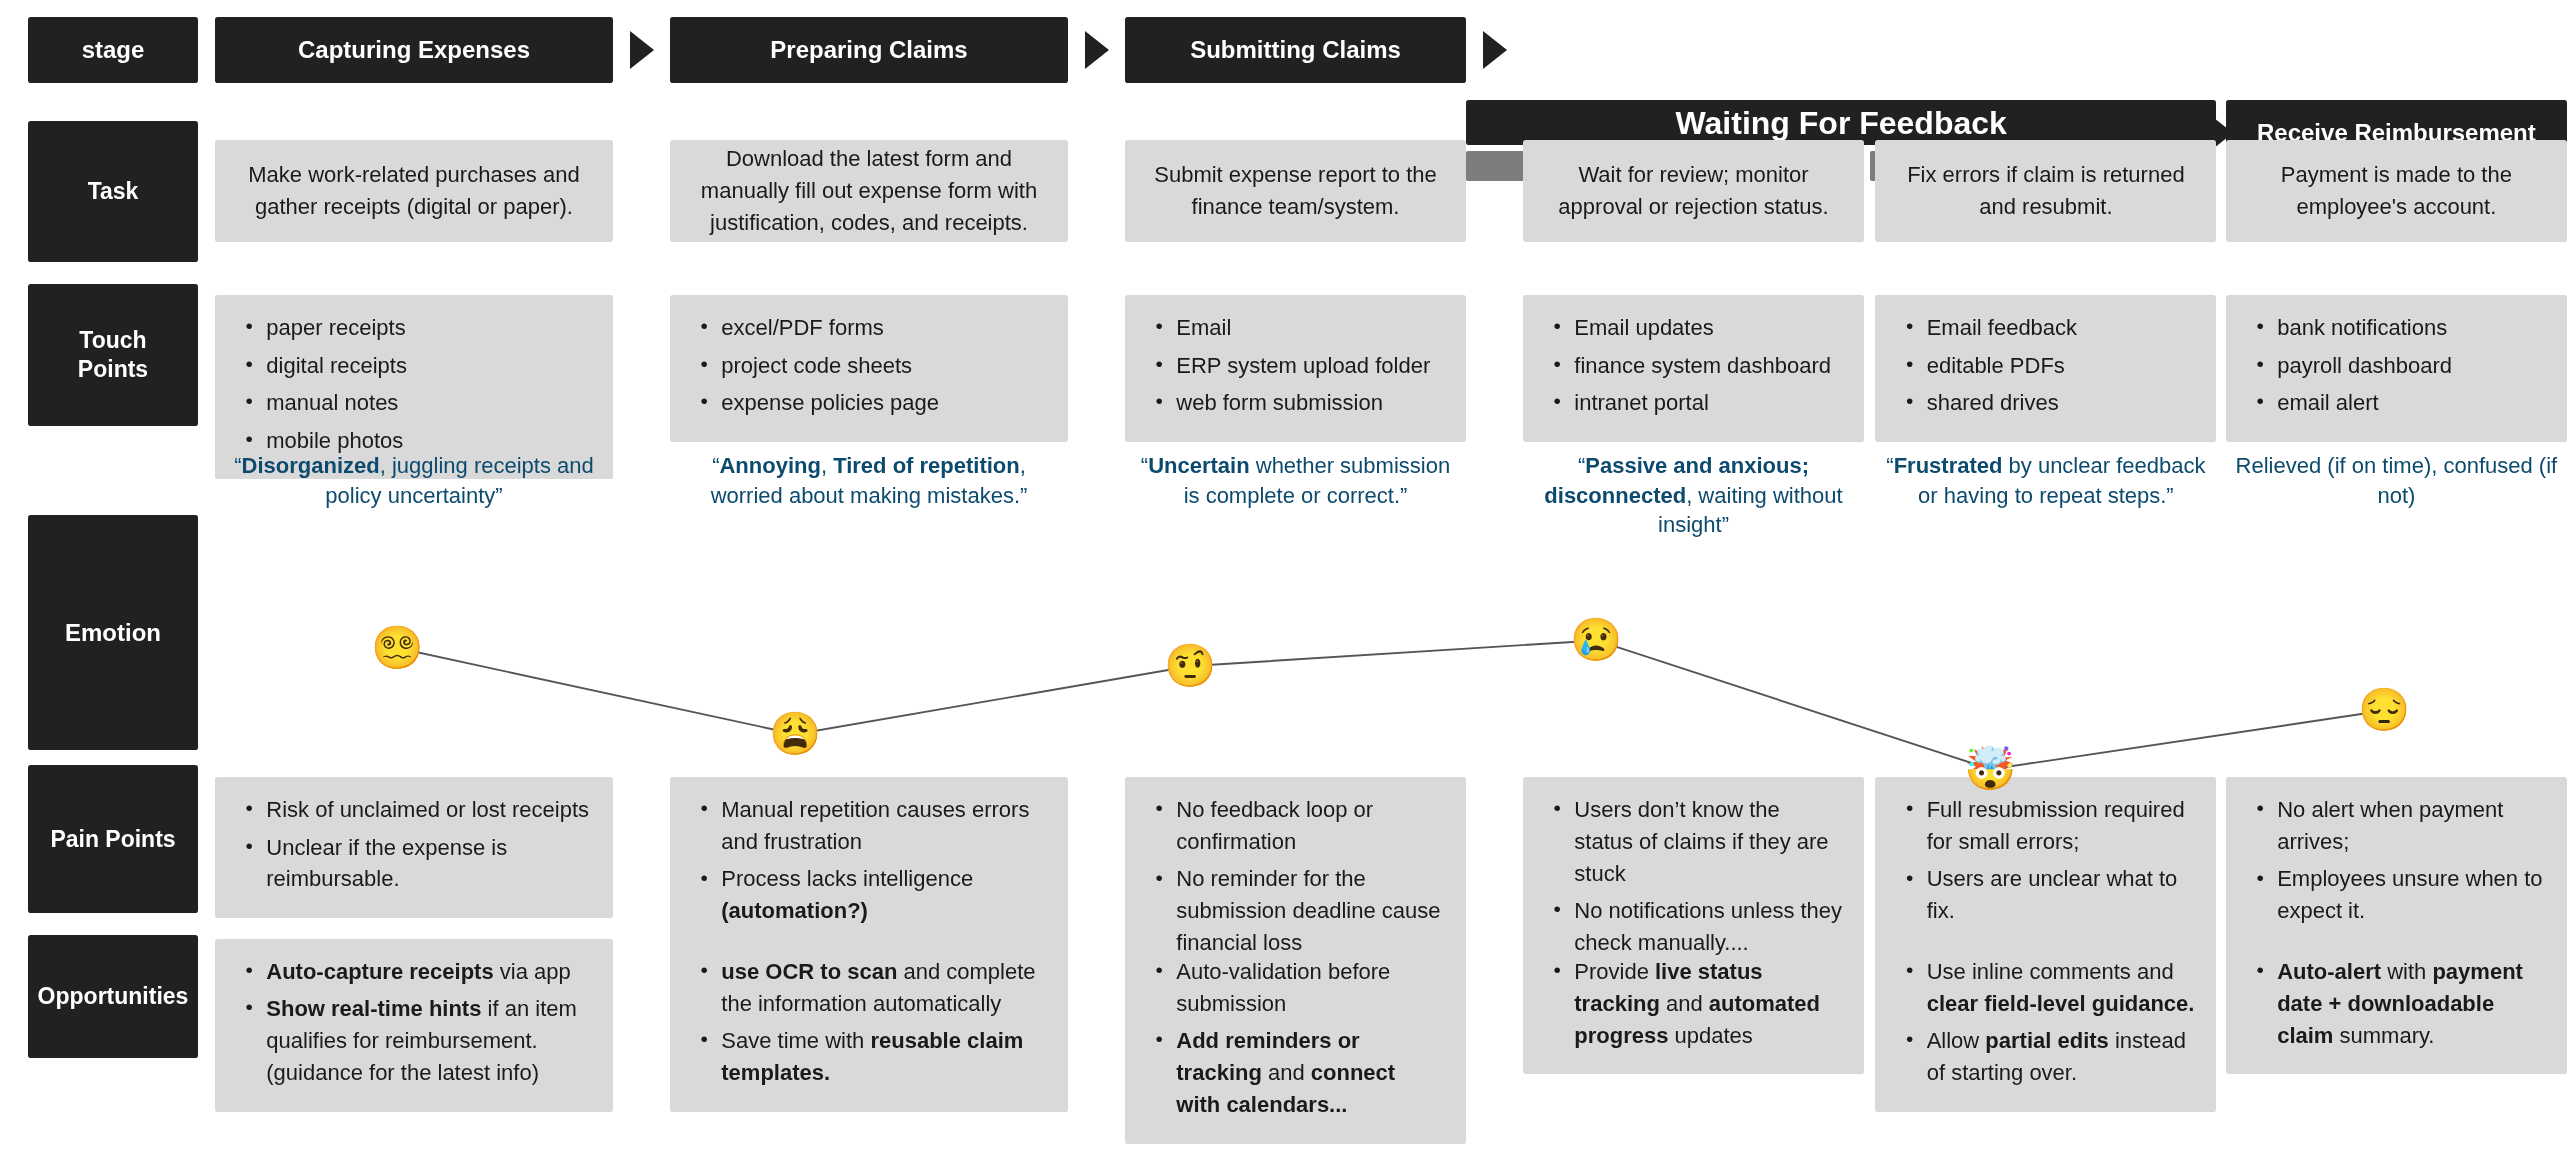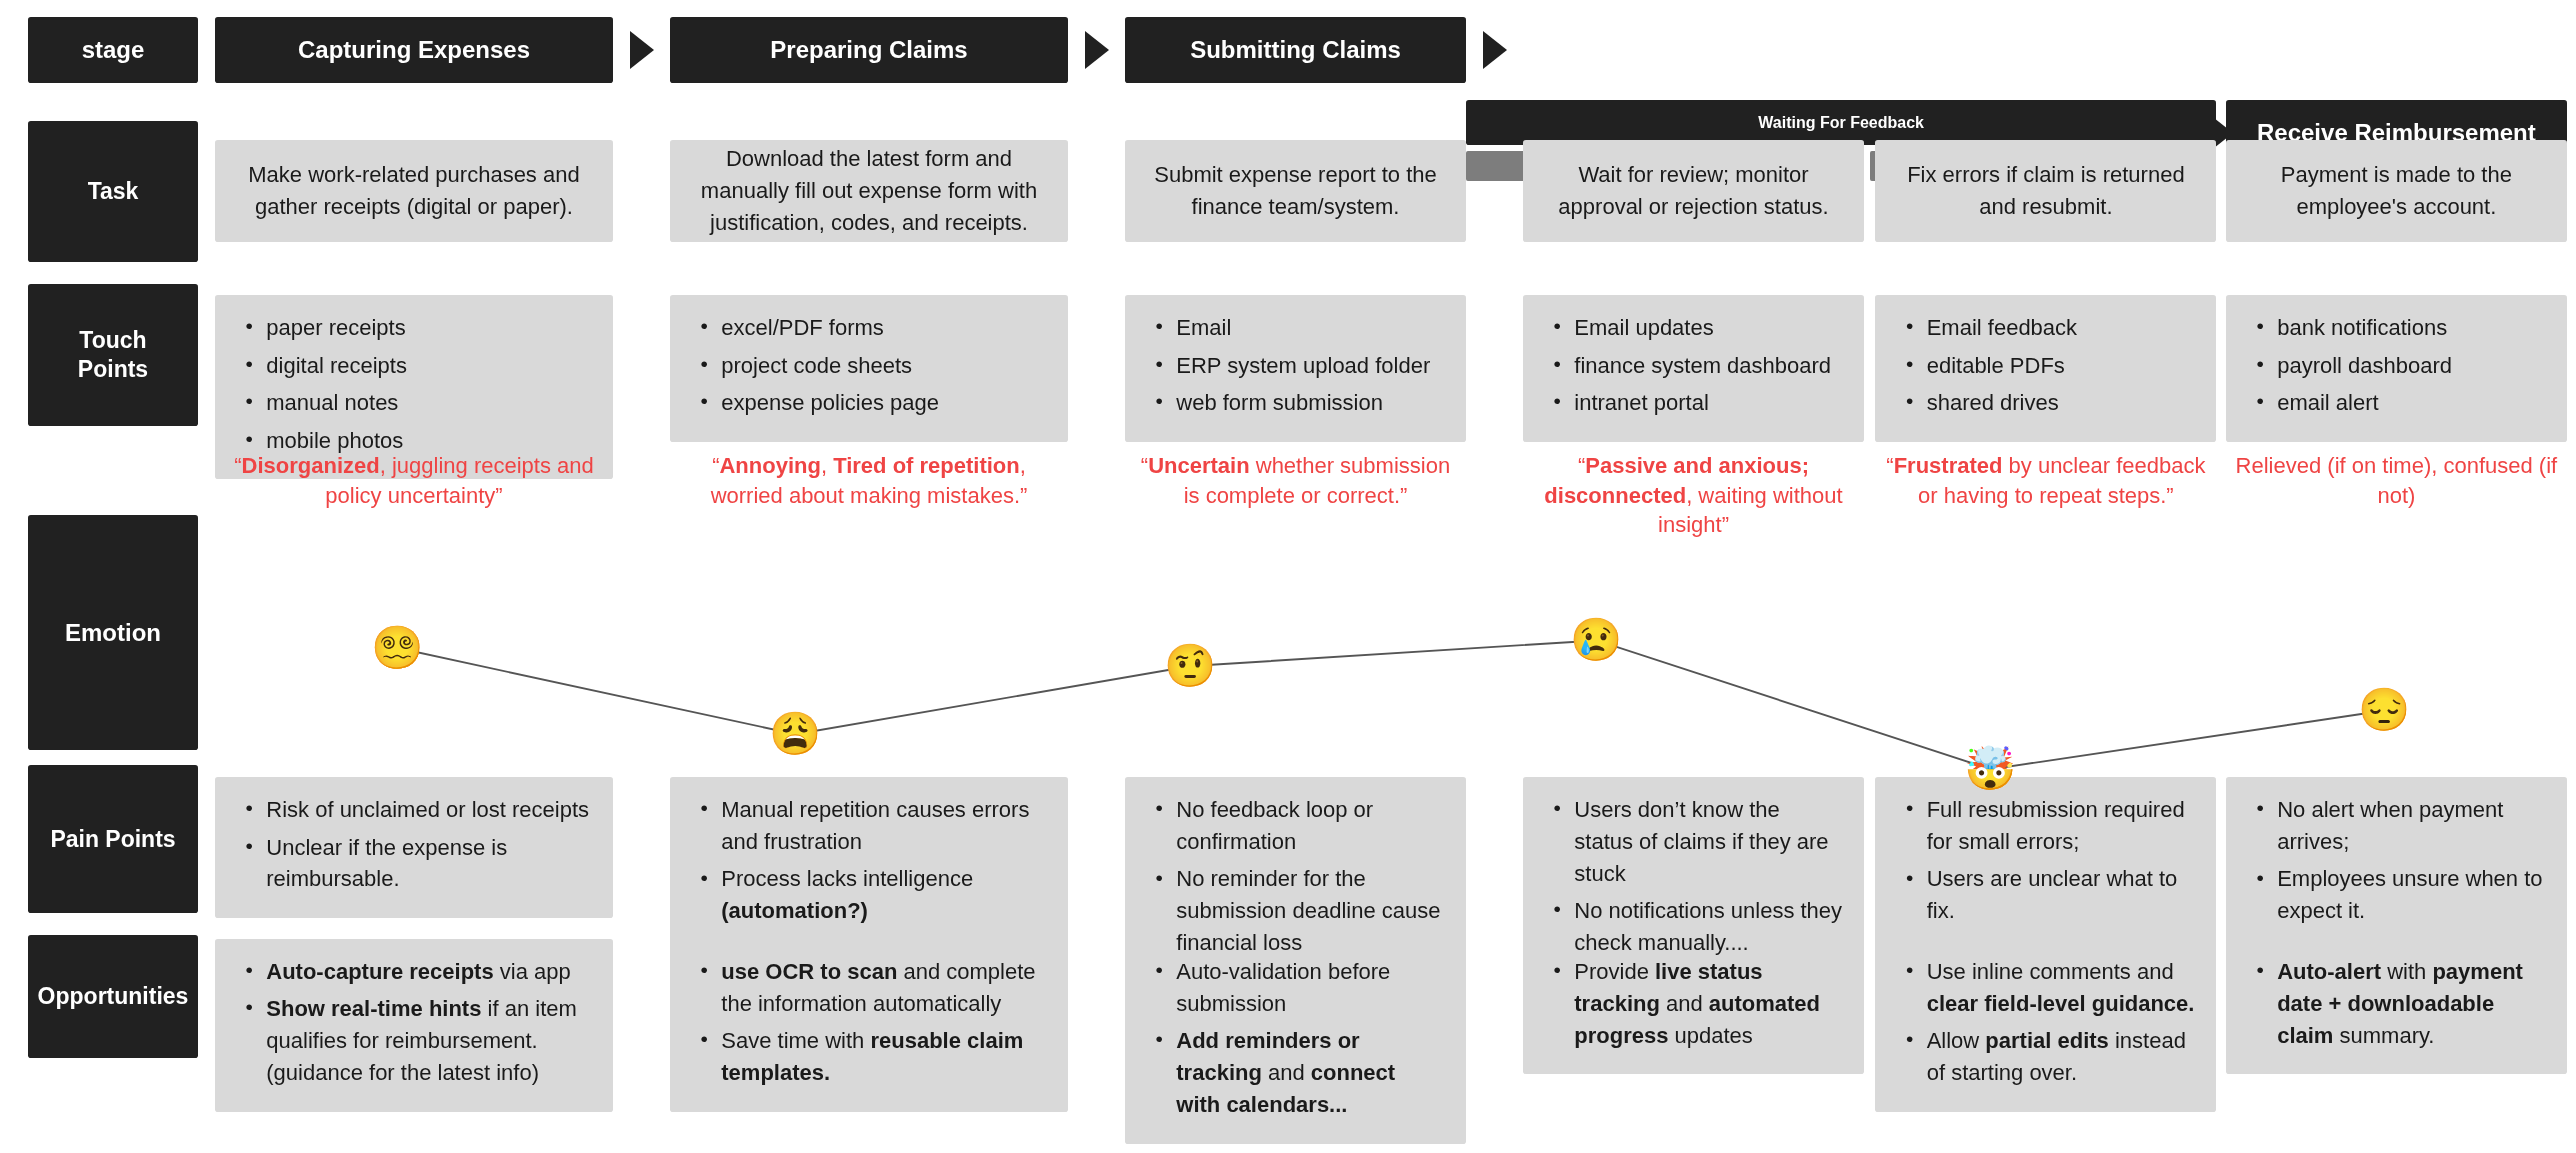--- a/index.html
+++ b/index.html
@@ -48,21 +48,21 @@
     text-align: center;
     border-radius: 1.9px;
   }
 
   
   .header-row { height: 121px; align-items: flex-start; }
   .stage-label { height: 66px; font-size: 24px; margin-top: 17px; width: 100%; }
   .stage-box  { height: 66px; font-size: 24px; margin-top: 17px; width: 100%; }
 
   .dualstage { width: 100%; margin-top: 17px; }
-  .dualstage .top { height: 45px; font-size: 16px; width: 100%; border-radius: 2.8px; }
+  .dualstage .top { height: 45px; font-size: 32px; width: 100%; border-radius: 2.8px; }
   .dualstage .subrow {
     display: grid;
     grid-template-columns: 1fr 57px 1fr;
     margin-top: 5.7px;
     height: 30px;
   }
   .dualstage .subrow .gray { font-size: 20px; height: 30px; }
 
   
   .arrow {
@@ -118,21 +118,21 @@
   .touch-row  { height: 167px; align-items: flex-start; }
   .touch-row .dark { height: 142px; font-size: 23px; }
   .touch-row .content { min-height: 102px; margin-top: 11px; }
 
   .quote-row { height: 64px; align-items: flex-start; }
   .quote-cell {
     width: 100%;
     text-align: center;
     font-size: 22px;
     line-height: 1.35;
-    color: #ef4444;
+    color: #0c4a6e;
     padding: 0 9.5px;
   }
 
   .emotion-row { height: 250px; align-items: flex-start; position: relative; }
   .emotion-row .dark { height: 235px; font-size: 24px; }
 
   .pain-row   { height: 170px; align-items: flex-start; }
   .pain-row .dark { height: 148px; font-size: 23px; }
   .pain-row .content { min-height: 114px; margin-top: 12px; }
 

